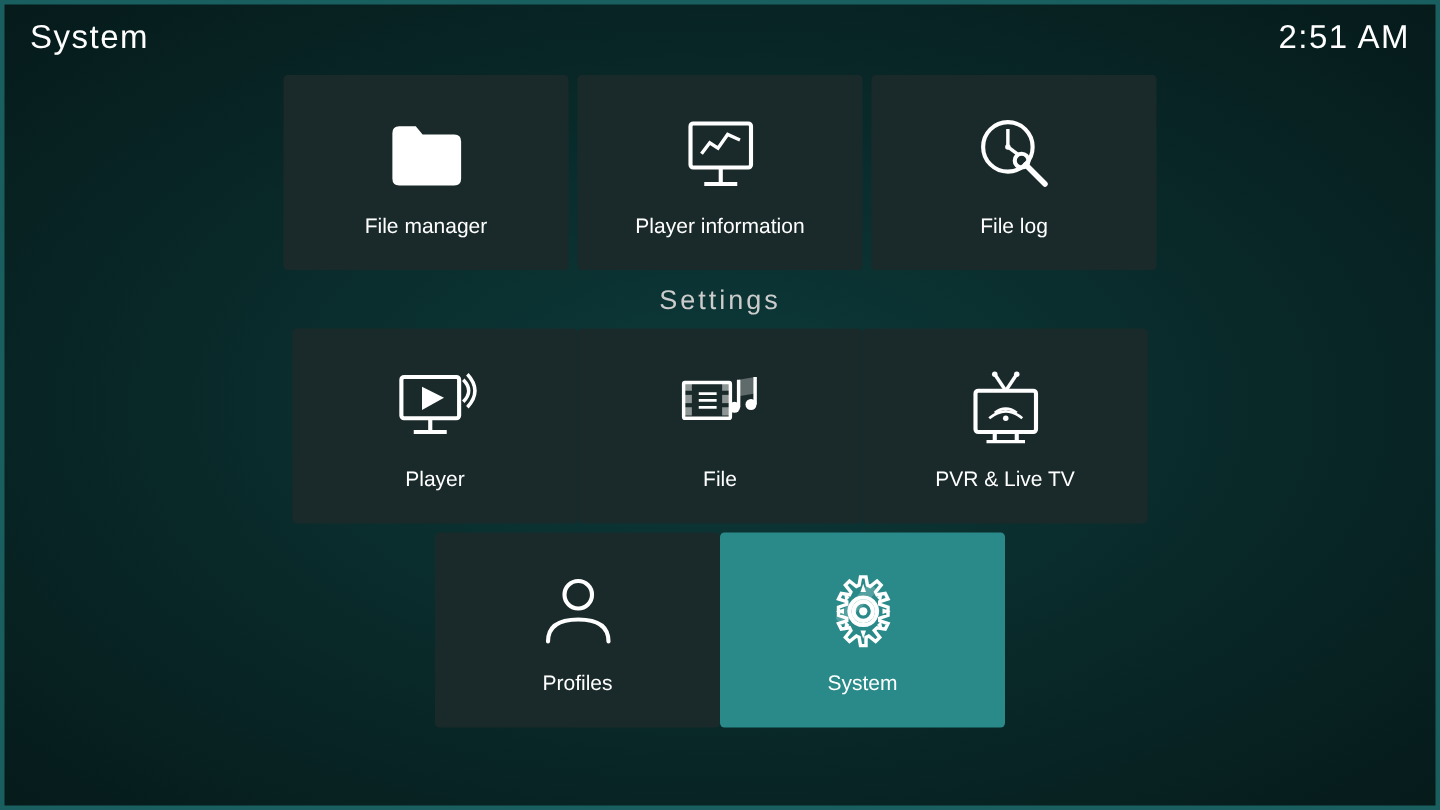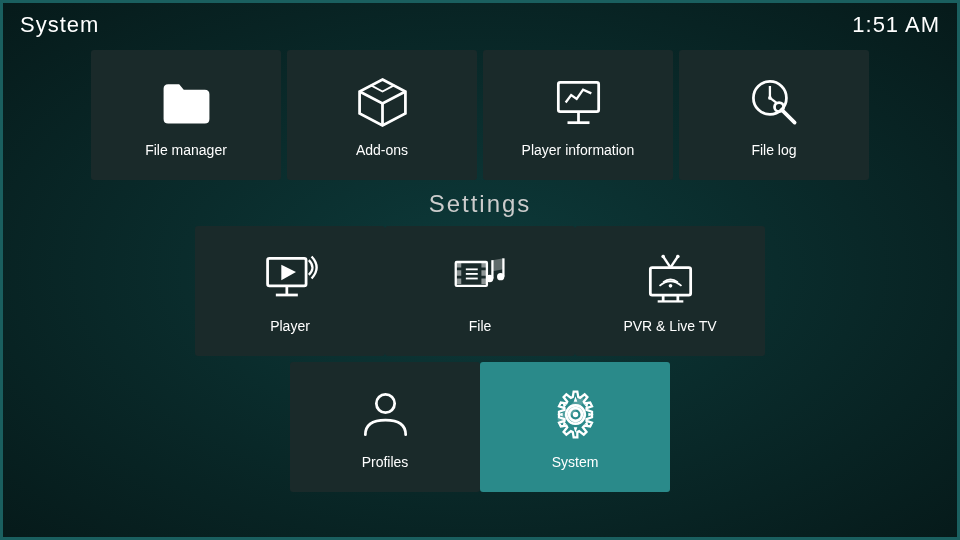--- a/index.html
+++ b/index.html
@@ -42,21 +42,21 @@
     
     #top-row {
       display: flex;
       gap: 6px;
       margin-bottom: 0px;
     }
 
     
     #settings-label {
       text-align: center;
-      font-size: 24px;
+      font-size: 18px;
       font-weight: 300;
       color: #cccccc;
       padding: 10px 0 8px;
       letter-spacing: 2px;
     }
 
     
     #settings-row1, #settings-row2 {
       display: flex;
       gap: 0;
@@ -100,49 +100,37 @@
       width: 55px;
       height: 55px;
       fill: white;
     }
   </style>
 </head>
 <body>
 
 <div id="header">
   <span>System</span>
-  <span>1:51 AM</span>
+  <span>2:51 AM</span>
 </div>
 
 <div id="main-content">
 
   <div id="top-row">
 
     <div class="tile">
       <div class="tile-icon">
         <svg viewBox="0 0 60 60" xmlns="http://www.w3.org/2000/svg">
 
           <path d="M5 15 Q5 10 10 10 L22 10 L27 16 L50 16 Q55 16 55 21 L55 48 Q55 53 50 53 L10 53 Q5 53 5 48 Z" fill="white"></path>
         </svg>
       </div>
       <span class="tile-label">File manager</span>
     </div>
 
-    <div class="tile">
-      <div class="tile-icon">
-        <svg viewBox="0 0 60 60" xmlns="http://www.w3.org/2000/svg">
-
-          <polygon points="30,5 55,18 55,42 30,55 5,42 5,18" fill="none" stroke="white" stroke-width="3"></polygon>
-          <polyline points="5,18 30,31 55,18" fill="none" stroke="white" stroke-width="3"></polyline>
-          <line x1="30" y1="31" x2="30" y2="55" stroke="white" stroke-width="3"></line>
-          <polyline points="17,11 30,18 43,11" fill="none" stroke="white" stroke-width="2"></polyline>
-        </svg>
-      </div>
-      <span class="tile-label">Add-ons</span>
-    </div>
 
     <div class="tile">
       <div class="tile-icon">
         <svg viewBox="0 0 60 60" xmlns="http://www.w3.org/2000/svg">
 
           <rect x="8" y="8" width="44" height="32" rx="2" fill="none" stroke="white" stroke-width="3"></rect>
           <line x1="30" y1="40" x2="30" y2="52" stroke="white" stroke-width="3"></line>
           <line x1="18" y1="52" x2="42" y2="52" stroke="white" stroke-width="3"></line>
           <polyline points="16,30 22,22 28,26 35,16 44,20" fill="none" stroke="white" stroke-width="2.5"></polyline>
         </svg>

